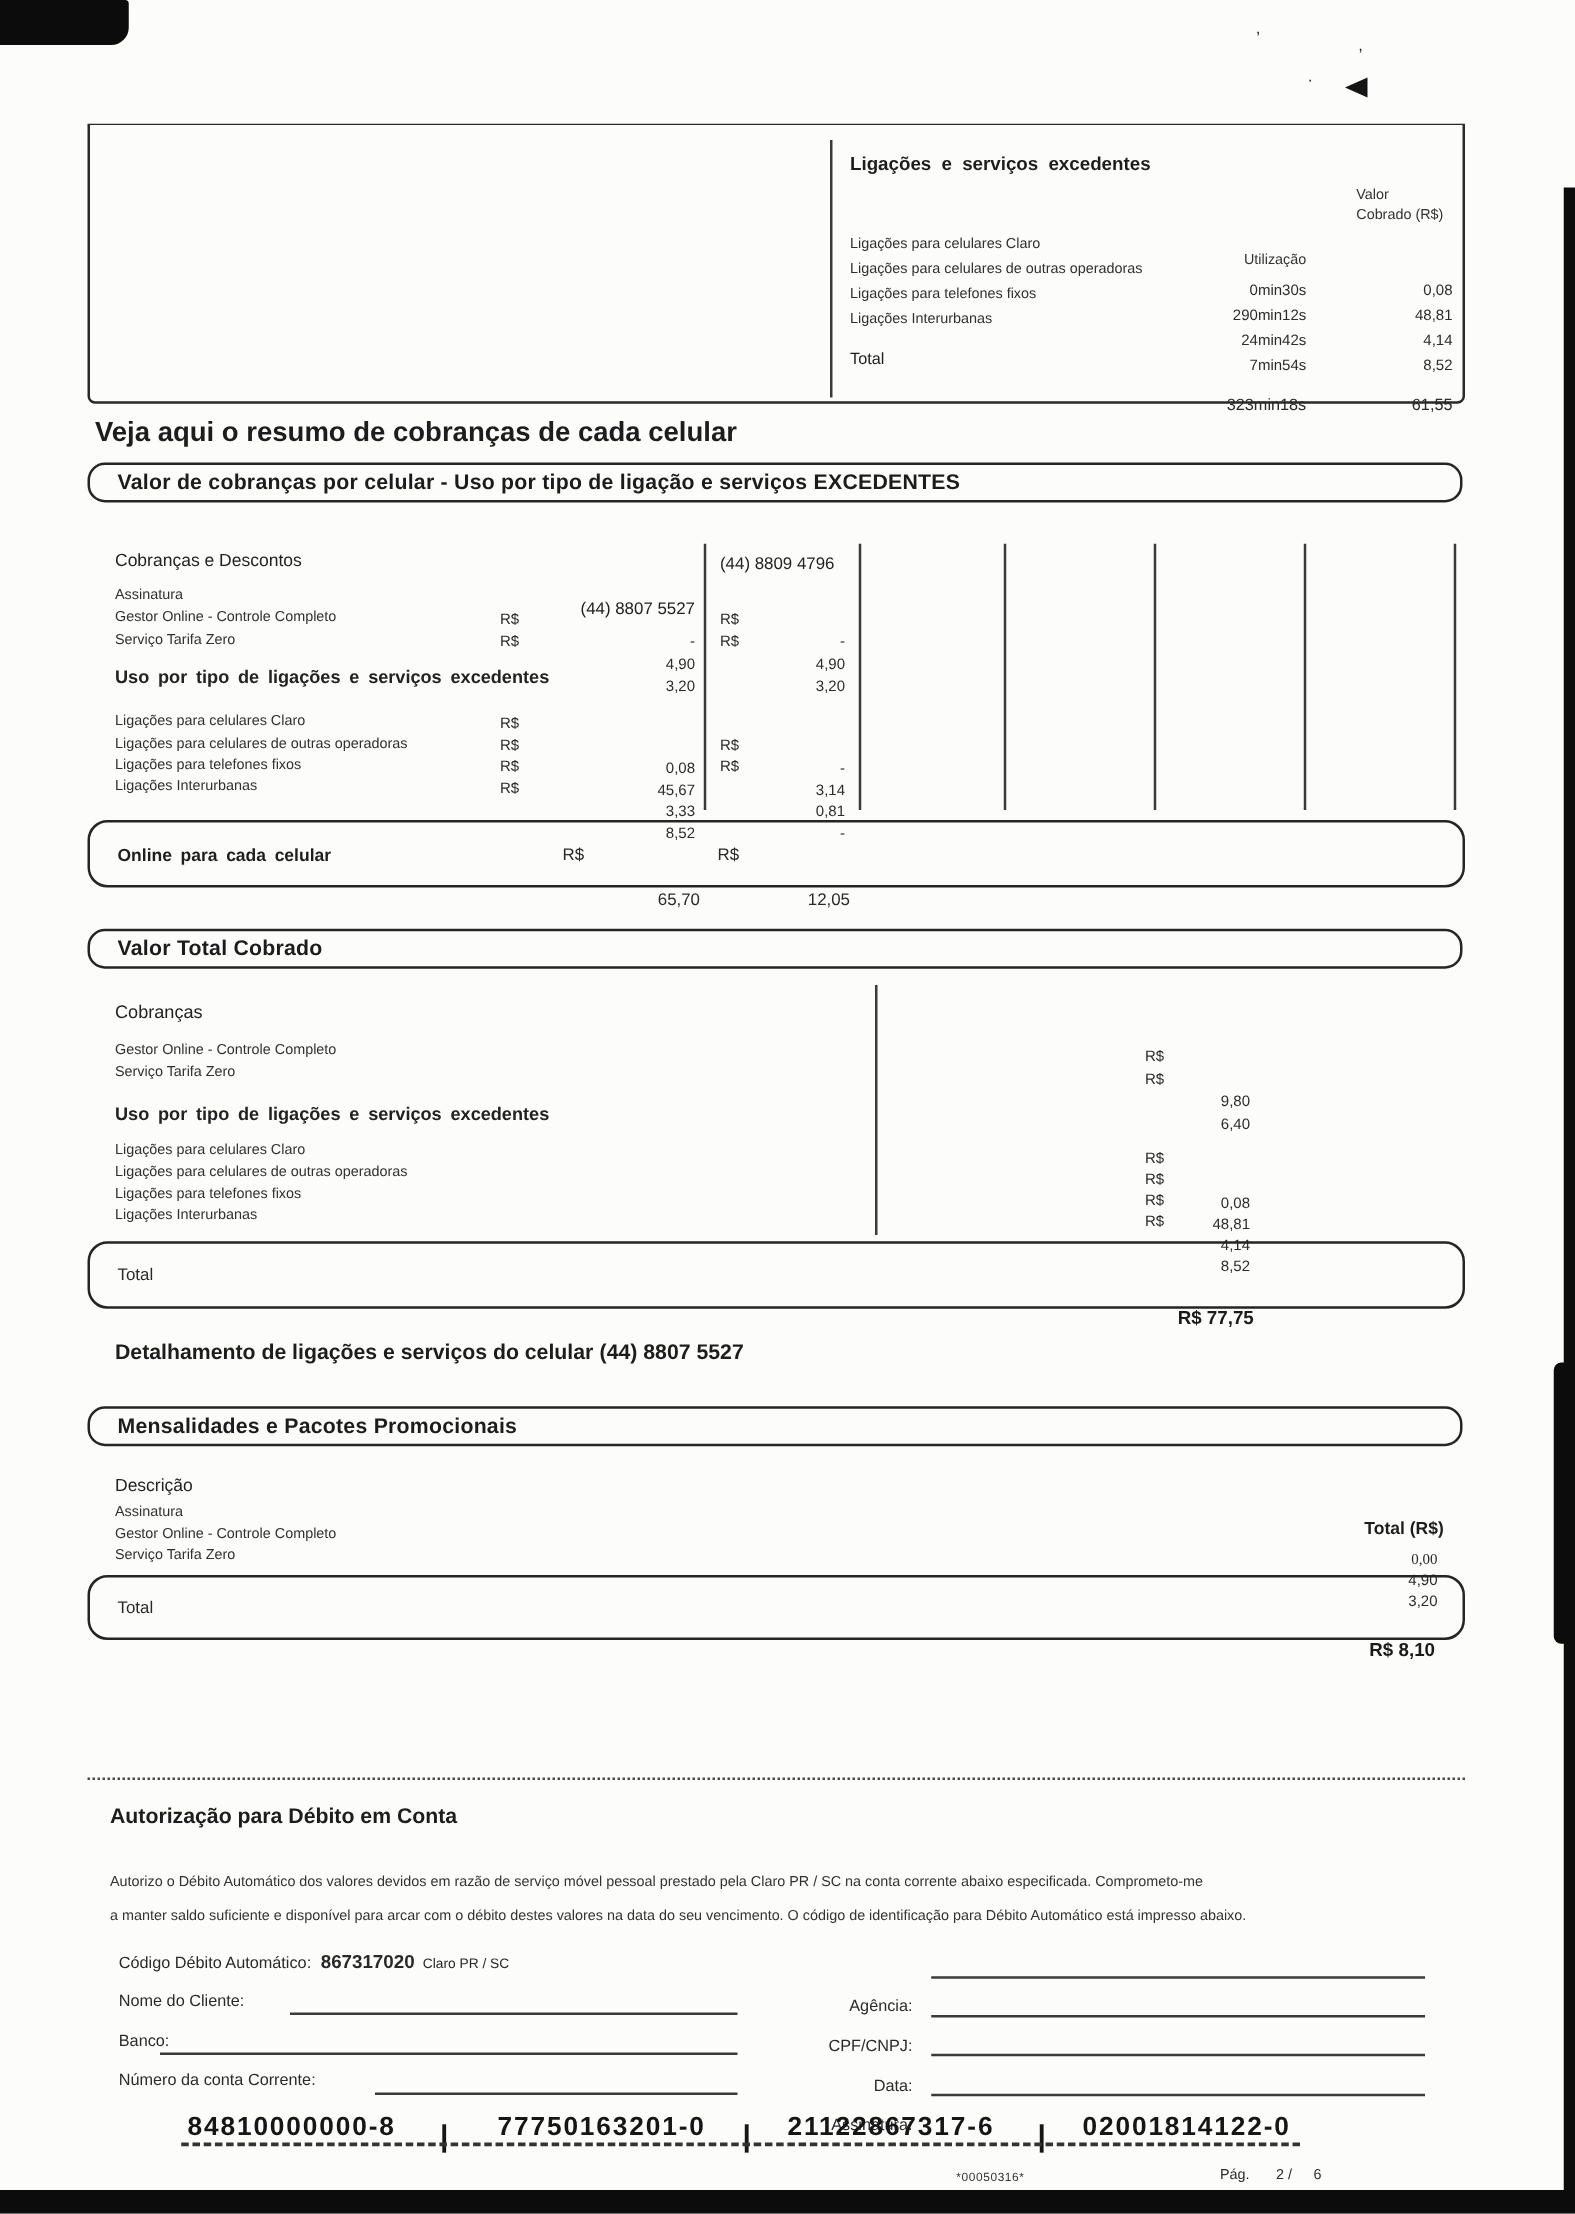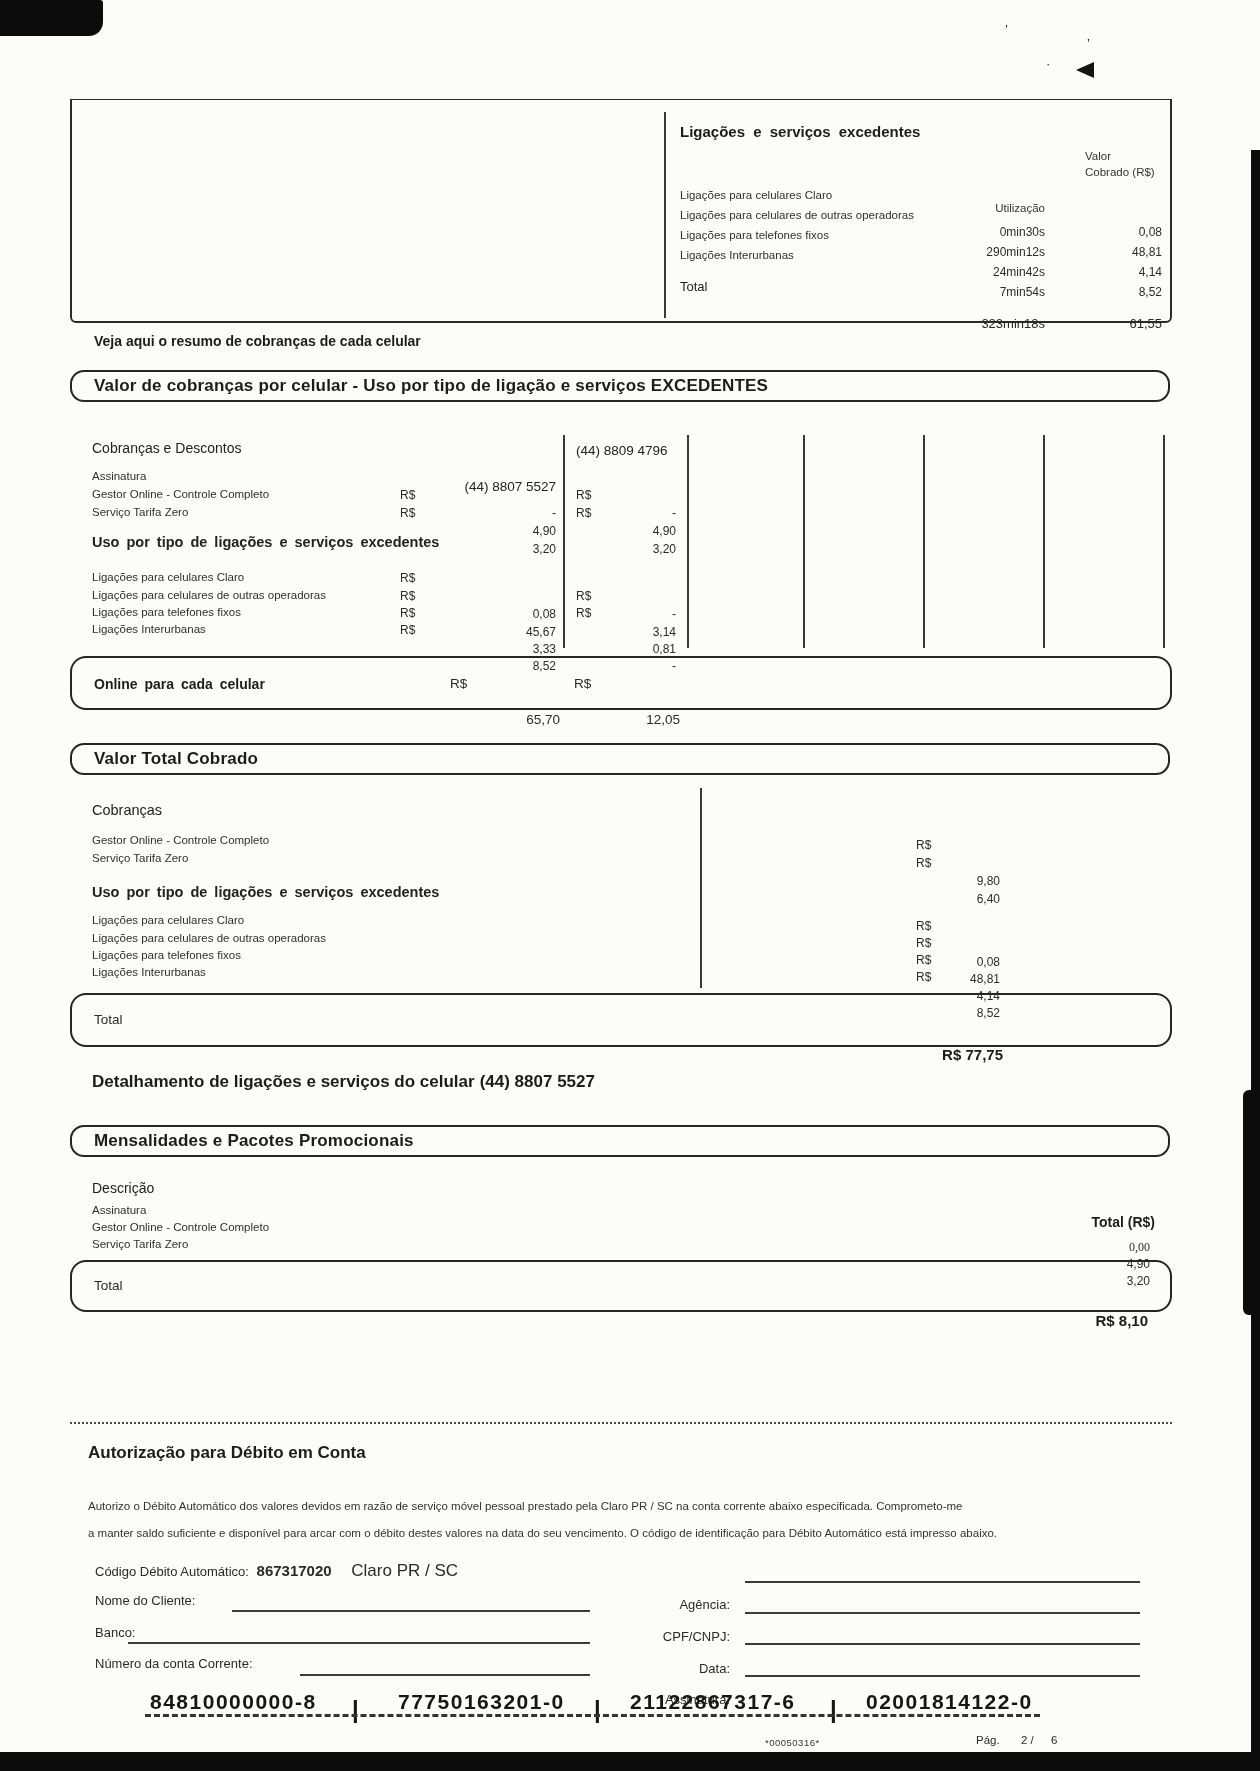--- a/index.html
+++ b/index.html
@@ -85,21 +85,21 @@
   <div class="abs num r" style="left:1060px;top:229px;width:102px;">4,14</div>
 
   <div class="abs lbl" style="left:680px;top:249px;">Ligações Interurbanas</div>
   <div class="abs num r" style="left:930px;top:249px;width:115px;">7min54s</div>
   <div class="abs num r" style="left:1060px;top:249px;width:102px;">8,52</div>
 
   <div class="abs ink" style="left:680px;top:279px;font-size:13px;">Total</div>
   <div class="abs r" style="left:930px;top:280px;width:115px;font-size:13px;">323min18s</div>
   <div class="abs r" style="left:1060px;top:280px;width:102px;font-size:13px;">61,55</div>
 
-  <div class="abs b ink" style="left:94px;top:333px;font-size:14px;">Veja aqui o resumo de cobranças de cada celular</div>
+  <div class="abs b ink" style="left:76px;top:333px;font-size:22px;">Veja aqui o resumo de cobranças de cada celular</div>
 
   <div class="tab" style="top:370px;height:32px;">
     <span>Valor de cobranças por celular - Uso por tipo de ligação e serviços EXCEDENTES</span>
   </div>
 
   <div class="abs secthead" style="left:92px;top:440px;">Cobranças e Descontos</div>
   <div class="abs r" style="left:430px;top:443px;width:126px;font-size:13.5px;color:#222;">(44) 8807 5527</div>
   <div class="abs" style="left:576px;top:443px;font-size:13.5px;color:#222;">(44) 8809 4796</div>
 
   <div class="vline" style="left:563px;top:435px;height:213px;"></div>
@@ -224,21 +224,21 @@
   <div class="dottedsep" style="top:1422px;"></div>
 
   <div class="abs b ink" style="left:88px;top:1443px;font-size:17px;">Autorização para Débito em Conta</div>
 
   <div class="abs" style="left:88px;top:1527px;width:1080px;font-size:11.5px;color:#333;white-space:nowrap;">a manter saldo suficiente e disponível para arcar com o débito destes valores na data do seu vencimento. O código de identificação para Débito Automático está impresso abaixo.</div>
   <div class="abs" style="left:88px;top:1500px;width:1080px;font-size:11.5px;color:#333;white-space:nowrap;">Autorizo o Débito Automático dos valores devidos em razão de serviço móvel pessoal prestado pela  Claro PR / SC  na conta corrente abaixo especificada. Comprometo-me</div>
 
   <div class="abs formlbl" style="left:95px;top:1561px;">
     <span>Código Débito Automático:</span>
     <span class="b" style="font-size:15px;margin-left:4px;">867317020</span>
-    <span style="margin-left:16px;font-size:17px;">Claro  PR  /  SC</span>
+    <span style="margin-left:3px;font-size:11px;">Claro  PR  /  SC</span>
   </div>
 
   <div class="abs formlbl" style="left:95px;top:1593px;">Nome do Cliente:</div>
   <div class="uline" style="left:232px;top:1610px;width:358px;"></div>
 
   <div class="abs formlbl" style="left:95px;top:1625px;">Banco:</div>
   <div class="uline" style="left:128px;top:1642px;width:462px;"></div>
 
   <div class="abs formlbl" style="left:95px;top:1656px;">Número da conta Corrente:</div>
   <div class="uline" style="left:300px;top:1674px;width:290px;"></div>

